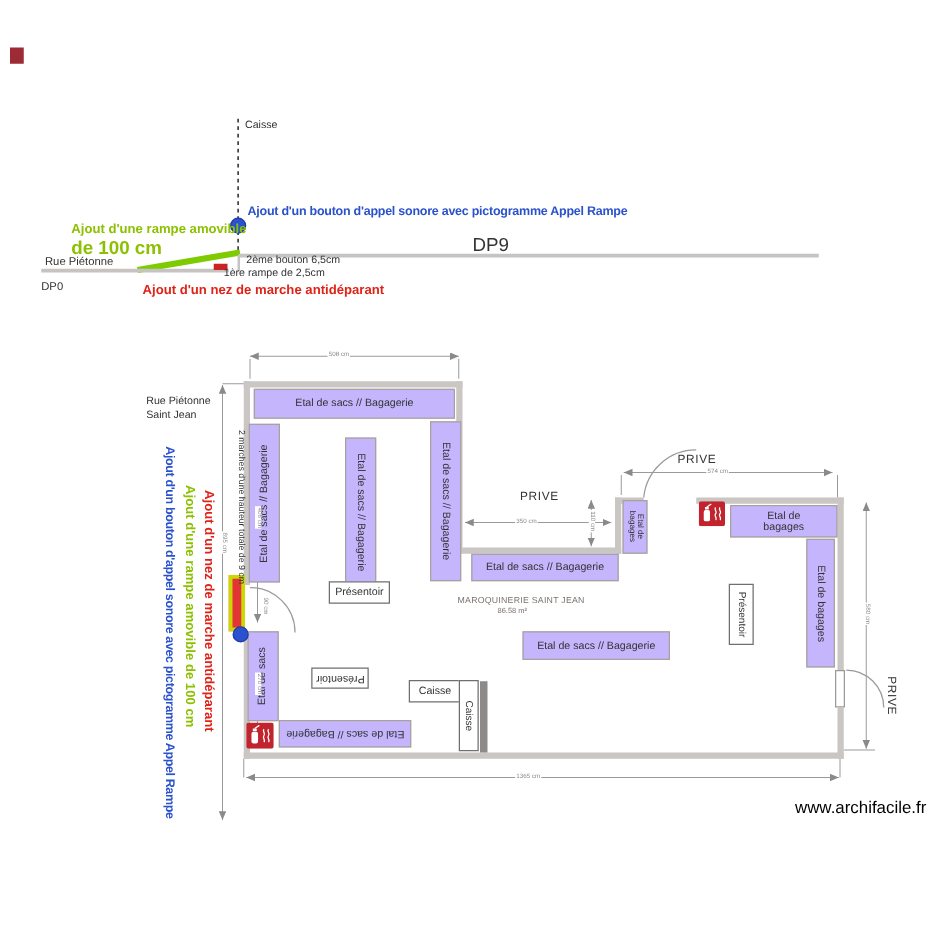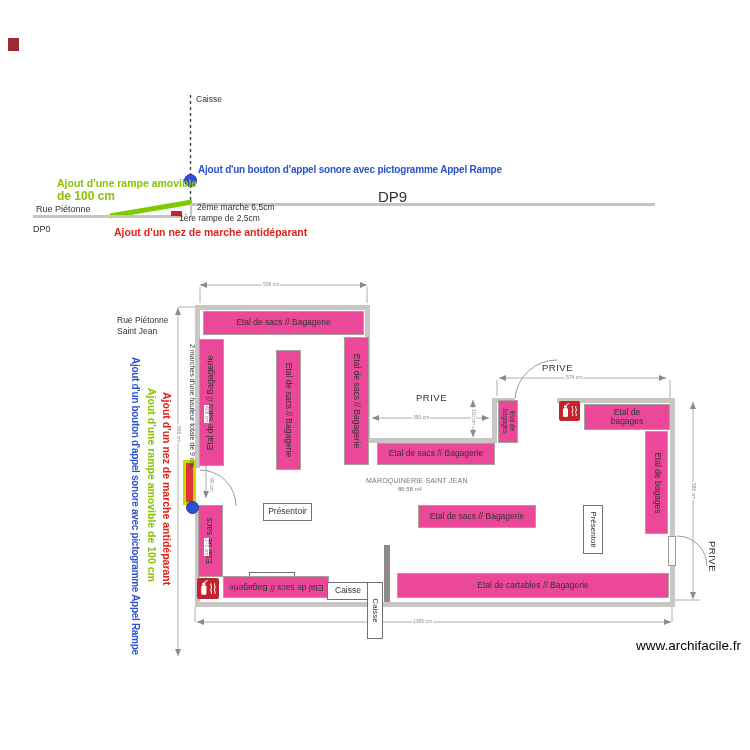--- a/index.html
+++ b/index.html
@@ -1,24 +1,24 @@
 <!DOCTYPE html>
 <html><head>
 <meta charset="utf-8">
 <style>
   html,body{margin:0;padding:0;background:#fff;}
   #canvas{position:relative;width:750px;height:750px;background:#fff;overflow:hidden;
           font-family:"Liberation Sans", sans-serif;}
   .abs{position:absolute;}
   .txt{position:absolute;color:#333;white-space:nowrap;line-height:1.15;}
   .wall{position:absolute;background:#C9C6C3;}
-  .box{position:absolute;background:#ec4899;border:1px solid #A9A29B;display:flex;
+  .box{position:absolute;background:#c4b5fd;border:1px solid #A9A29B;display:flex;
        align-items:center;justify-content:center;font-size:8.5px;color:#333;
        text-align:center;line-height:1.15;box-sizing:border-box;}
-  .box.white{background:#fff;border-color:#6f6f6f;margin-top:38px;}
+  .box.white{background:#fff;border-color:#6f6f6f;}
   .box span{white-space:nowrap;}
   .box.r90>span{transform:rotate(90deg);}
   .box.rm90>span{transform:rotate(-90deg);}
   .box.r180>span{transform:rotate(180deg);}
   .box.wrap span{white-space:normal;width:42px;line-height:1.1;}
   .vnote{position:absolute;transform-origin:0 0;transform:rotate(90deg);
          white-space:nowrap;font-weight:bold;font-size:10.5px;line-height:1;}
   .dimlabel{position:absolute;font-size:5px;color:#8a8a8a;background:#fff;
             padding:0 1px;line-height:1;white-space:nowrap;}
   .vdim{transform-origin:0 0;transform:rotate(90deg);}
@@ -72,30 +72,30 @@
 
   <div class="abs" style="left:8px;top:38px;width:11px;height:13px;background:#9C2B35;"></div>
 
   <div class="txt" style="left:196px;top:95px;font-size:8.5px;">Caisse</div>
 
   <div class="dot" style="left:184px;top:174px;background:#2B50D0;border:1px solid #1c3aa8;"></div>
 
   <div class="txt" style="left:198px;top:164px;font-size:10px;font-weight:bold;color:#2B52CC;letter-spacing:-0.2px;">Ajout d'un bouton d'appel sonore avec pictogramme Appel Rampe</div>
 
   <div class="txt" style="left:57px;top:177px;font-size:10.5px;font-weight:bold;color:#8DC000;">Ajout d'une rampe amovible</div>
-  <div class="txt" style="left:57px;top:190px;font-size:12px;font-weight:bold;color:#8DC000;">de 100 cm</div>
+  <div class="txt" style="left:57px;top:190px;font-size:15px;font-weight:bold;color:#8DC000;">de 100 cm</div>
 
   <div class="abs" style="left:191px;top:203px;width:464px;height:3px;background:#C6C3C1;"></div>
   <div class="abs" style="left:33px;top:215px;width:150px;height:2.5px;background:#C6C3C1;"></div>
   <div class="abs" style="left:171px;top:211px;width:11px;height:4.5px;background:#CC2222;"></div>
 
   <div class="txt" style="left:378px;top:188px;font-size:15px;">DP9</div>
   <div class="txt" style="left:36px;top:204px;font-size:9px;">Rue Piétonne</div>
   <div class="txt" style="left:33px;top:224px;font-size:9px;">DP0</div>
-  <div class="txt" style="left:197px;top:203px;font-size:8.5px;">2ème marche 6,5cm</div>
+  <div class="txt" style="left:197px;top:203px;font-size:8.5px;">2ème bouton 6,5cm</div>
   <div class="txt" style="left:179px;top:214px;font-size:8.5px;">1ère rampe de 2,5cm</div>
   <div class="txt" style="left:114px;top:226px;font-size:10.5px;font-weight:bold;color:#E02318;">Ajout d'un nez de marche antidéparant</div>
 
   <div class="wall" style="left:195px;top:305px;width:175px;height:5px;"></div>
   <div class="wall" style="left:195px;top:305px;width:5px;height:163px;"></div>
   <div class="wall" style="left:195px;top:506px;width:5px;height:101px;"></div>
   <div class="wall" style="left:365px;top:305px;width:5px;height:138px;"></div>
   <div class="wall" style="left:365px;top:438px;width:132px;height:5px;"></div>
   <div class="wall" style="left:492px;top:398px;width:5px;height:45px;"></div>
   <div class="wall" style="left:492px;top:398px;width:23px;height:5px;"></div>
@@ -132,23 +132,20 @@
     <span>Etal de bagages</span>
     </div>
   <div class="box r90" style="left:645px;top:431px;width:23px;height:103px;">
     <span>Etal de bagages</span>
     </div>
   <div class="box white r90" style="left:583px;top:467px;width:20px;height:49px;font-size:8px;">
     <span>Présentoir</span>
     </div>
   <div class="box" style="left:418px;top:505px;width:118px;height:23px;">
     <span>Etal de sacs // Bagagerie</span>
-    </div>
-  <div class="box" style="left:397px;top:573px;width:272px;height:25px;">
-    <span>Etal de cartables // Bagagerie</span>
     </div>
   <div class="box rm90" style="left:198px;top:505px;width:25px;height:72px;">
     <span>Etal de sacs</span>
     </div>
   <div class="box white r180" style="left:249px;top:534px;width:46px;height:17px;">
     <span>Présentoir</span>
     </div>
   <div class="box r180" style="left:223px;top:576px;width:106px;height:22px;">
     <span>Etal de sacs // Bagagerie</span>
     </div>

